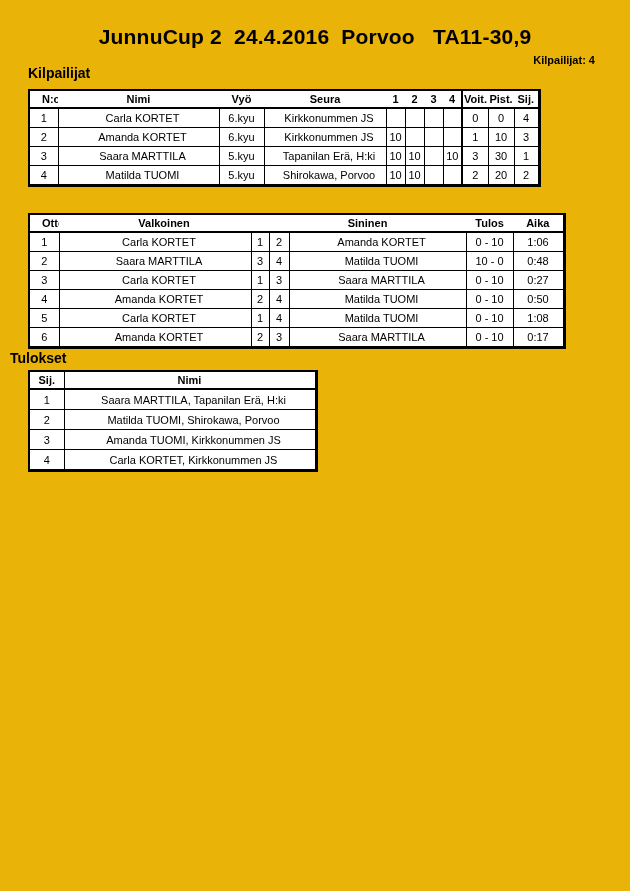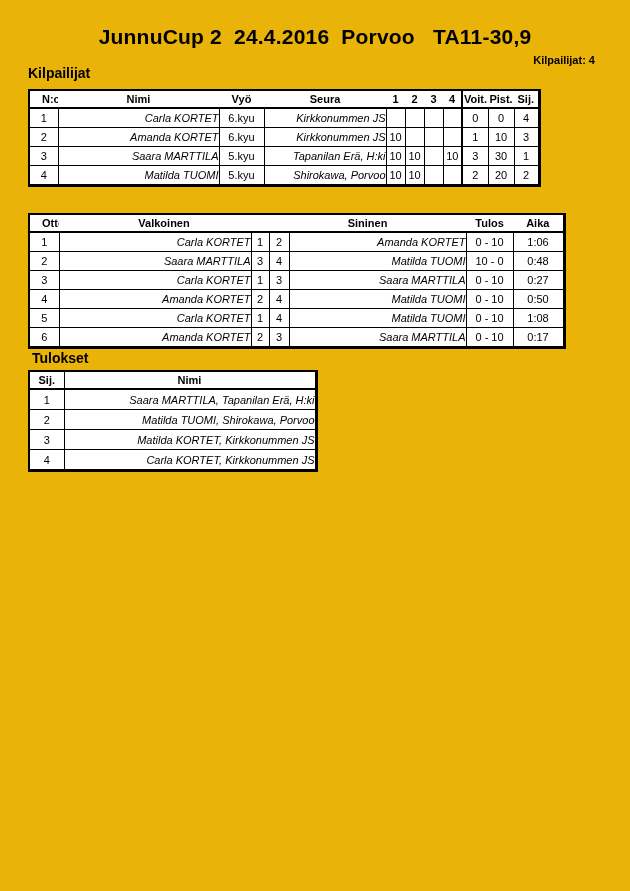--- a/index.html
+++ b/index.html
@@ -16,21 +16,21 @@
   }
   .competitor-count{
     position:absolute;top:54px;right:35px;
     font-size:11px;font-weight:bold;
   }
   .section-heading{
     position:absolute;font-size:14px;font-weight:bold;text-align:left;
   }
   #heading-kilpailijat{top:65px;left:28px;width:432px;}
   #heading-ottelut{top:194px;left:28px;width:535px;}
-  #heading-tulokset{top:350px;left:32px;width:287px;}
+  #heading-tulokset{top:350px;left:10px;width:287px;}
 
   table{
     position:absolute;border-collapse:collapse;table-layout:fixed;
     border:2px solid #000;border-right-width:3px;border-bottom-width:3px;
     background:#fff;
   }
   #table-kilpailijat{top:89px;left:28px;width:510px;}
   #table-ottelut{top:213px;left:28px;width:535px;}
   #table-tulokset{top:370px;left:28px;width:287px;}
 
@@ -40,21 +40,21 @@
     vertical-align:middle;text-align:center;
   }
   thead th{
     font-weight:bold;height:16px;
     border-bottom:2px solid #000;
   }
   tbody td{
     border:1px solid #000;height:18px;
   }
   #table-tulokset tbody td{height:19px;}
-  td.al{text-align:right;padding-left:8px;font-style:italic;}
+  td.al{text-align:center;padding-left:8px;}
   th.hl{text-align:left;padding-left:12px;}
   .thick-left{border-left:2px solid #000 !important;}
   #table-tulokset thead th.hdiv{border-right:1px solid #000;}
 </style>
 </head>
 <body>
 
 <div class="page">
 
   <div class="doc-title">JunnuCup 2  24.4.2016  Porvoo   TA11-30,9</div>
@@ -243,21 +243,21 @@
         <tr>
           <td>1</td>
           <td class="al">Saara MARTTILA, Tapanilan Erä, H:ki</td>
         </tr>
         <tr>
           <td>2</td>
           <td class="al">Matilda TUOMI, Shirokawa, Porvoo</td>
         </tr>
         <tr>
           <td>3</td>
-          <td class="al">Matilda KORTET, Kirkkonummen JS</td>
+          <td class="al">Amanda TUOMI, Kirkkonummen JS</td>
         </tr>
         <tr>
           <td>4</td>
           <td class="al">Carla KORTET, Kirkkonummen JS</td>
         </tr>
       </tbody>
   </table>
 
 </div>
 

